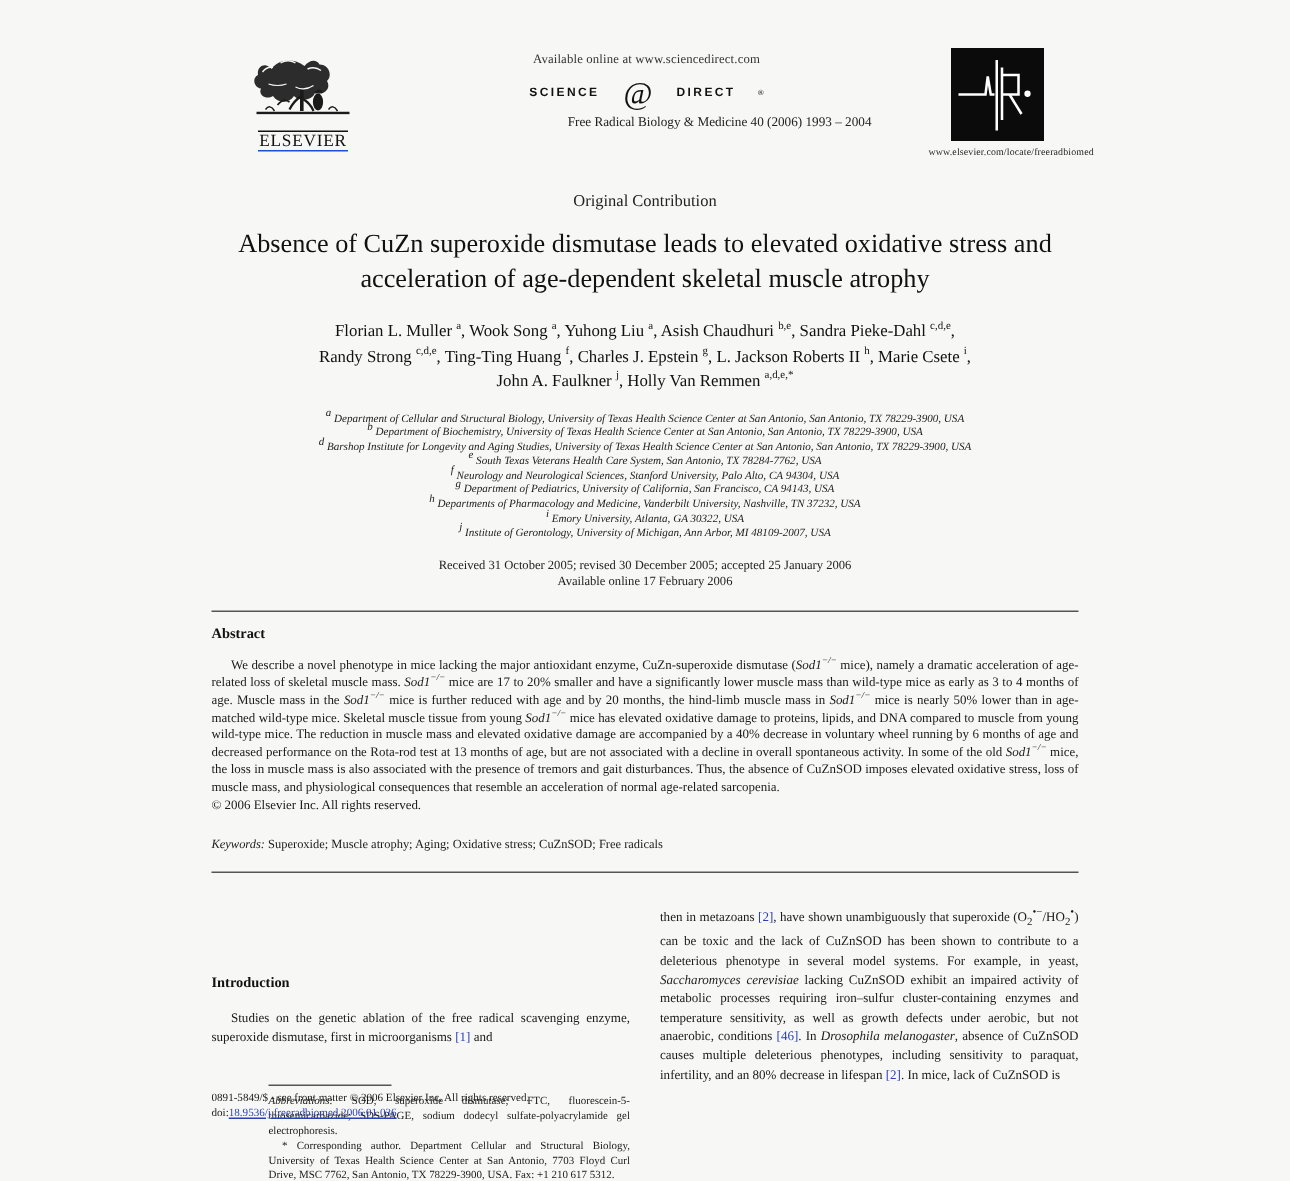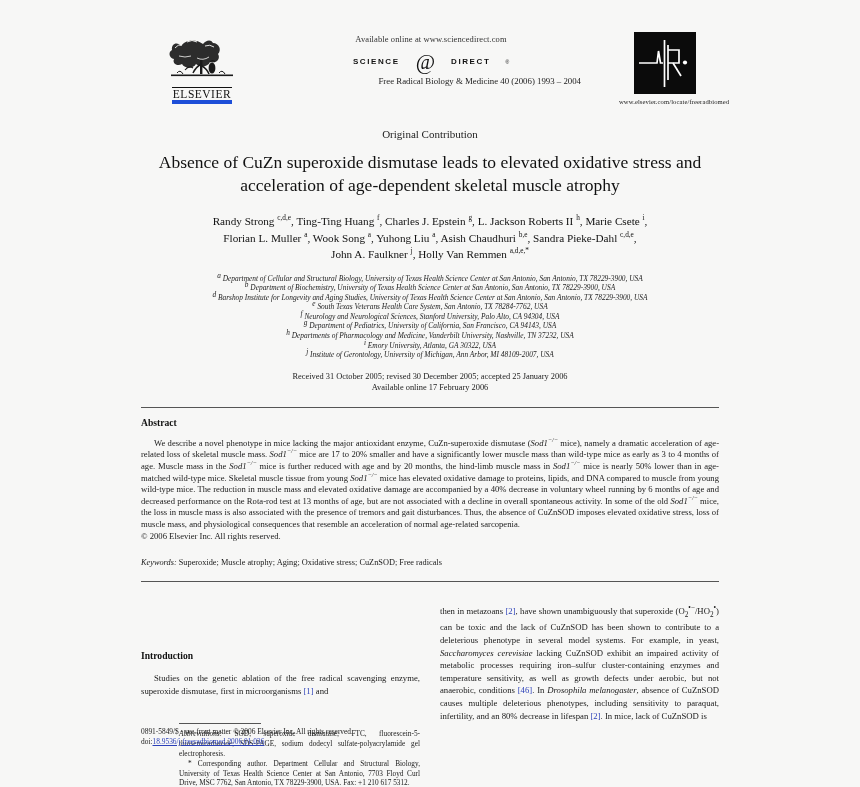--- a/index.html
+++ b/index.html
@@ -48,21 +48,21 @@
     height: 52px;
     margin: 0 auto;
     display: block;
   }
   .elsevier-word {
     font-family: "Liberation Serif", serif;
     font-size: 11.5px;
     letter-spacing: 0.5px;
     color: #111;
     border-top: 1px solid #111;
-    border-bottom: 4px solid #1d4ed8;
+    border-bottom: 1px solid #1d4ed8;
     display: inline-block;
     padding: 0 1px;
     line-height: 12px;
   }
   .center-mast {
     position: absolute;
     left: 140px;
     top: 2px;
     width: 300px;
     text-align: center;
@@ -343,22 +343,22 @@
           <circle cx="51" cy="30.5" r="2.1" fill="#ffffff"></circle>
         </svg>
         <div class="elsevier-url">www.elsevier.com/locate/freeradbiomed</div>
       </div>
     </div>
 
     <div class="orig-contrib">Original Contribution</div>
     <h1 class="paper-title">Absence of CuZn superoxide dismutase leads to elevated oxidative stress and acceleration of age-dependent skeletal muscle atrophy</h1>
 
     <div class="authors">
+      <div>Florian L. Muller <sup>a</sup>, Wook Song <sup>a</sup>, Yuhong Liu <sup>a</sup>, Asish Chaudhuri <sup>b,e</sup>, Sandra Pieke-Dahl <sup>c,d,e</sup>,</div>
       <div>Randy Strong <sup>c,d,e</sup>, Ting-Ting Huang <sup>f</sup>, Charles J. Epstein <sup>g</sup>, L. Jackson Roberts II <sup>h</sup>, Marie Csete <sup>i</sup>,</div>
-      <div>Florian L. Muller <sup>a</sup>, Wook Song <sup>a</sup>, Yuhong Liu <sup>a</sup>, Asish Chaudhuri <sup>b,e</sup>, Sandra Pieke-Dahl <sup>c,d,e</sup>,</div>
       <div>John A. Faulkner <sup>j</sup>, Holly Van Remmen <sup>a,d,e,*</sup></div>
     </div>
 
     <div class="affiliations">
         <div class="aff"><sup>a</sup> Department of Cellular and Structural Biology, University of Texas Health Science Center at San Antonio, San Antonio, TX 78229-3900, USA</div>
         <div class="aff"><sup>b</sup> Department of Biochemistry, University of Texas Health Science Center at San Antonio, San Antonio, TX 78229-3900, USA</div>
         <div class="aff"><sup>d</sup> Barshop Institute for Longevity and Aging Studies, University of Texas Health Science Center at San Antonio, San Antonio, TX 78229-3900, USA</div>
         <div class="aff"><sup>e</sup> South Texas Veterans Health Care System, San Antonio, TX 78284-7762, USA</div>
         <div class="aff"><sup>f</sup> Neurology and Neurological Sciences, Stanford University, Palo Alto, CA 94304, USA</div>
         <div class="aff"><sup>g</sup> Department of Pediatrics, University of California, San Francisco, CA 94143, USA</div>

